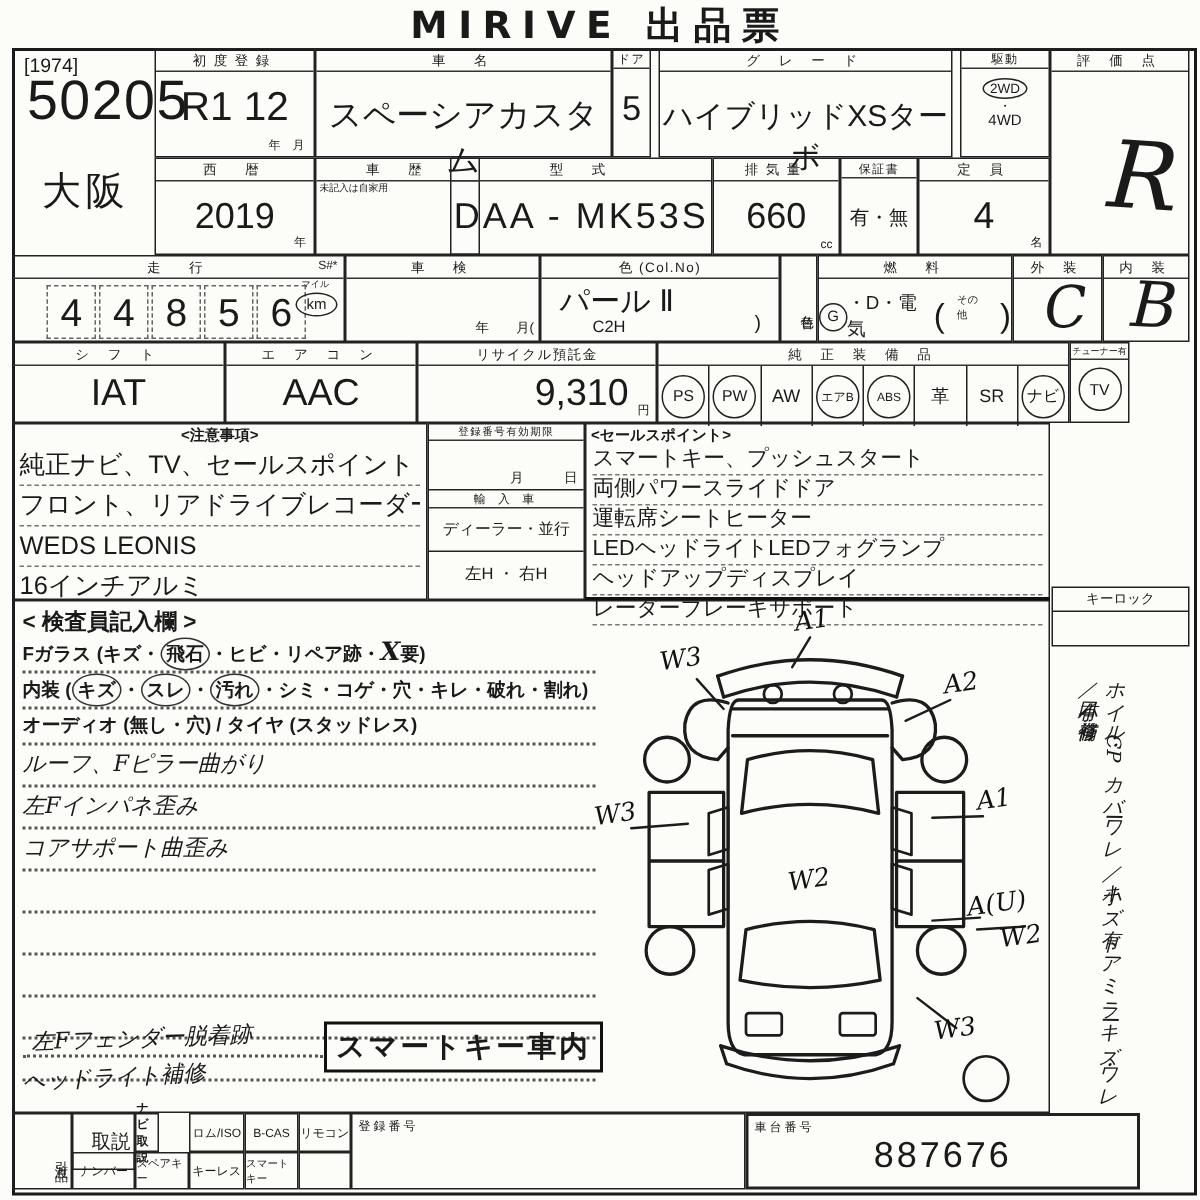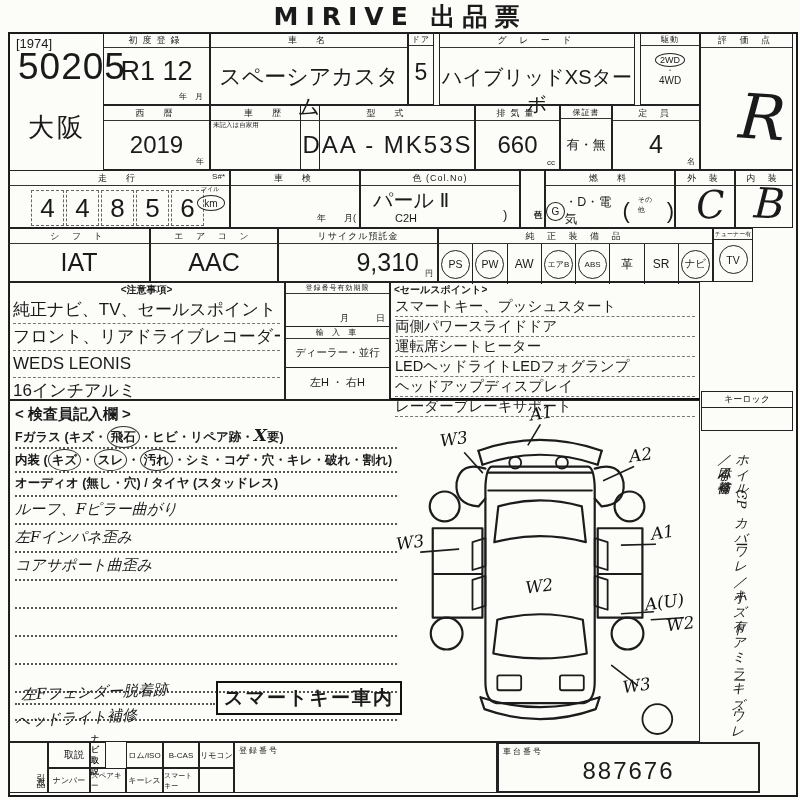--- a/index.html
+++ b/index.html
@@ -314,21 +314,21 @@
 
   <div class="cell" style="left:701px;top:391px;width:92px;height:40px;">
     <div style="font-size:9px;text-align:center;border-bottom:1.3px solid #222;padding:1px 0;">キーロック</div>
   </div>
   <div class="abs vtxt hand" style="left:712px;top:445px;height:292px;font-size:13px;line-height:1.4;transform:rotate(1deg);">
     <span>ホイル・CPカバーワレ／小キズ有</span>
     <span>ドアミラーキズ・ワレ／小口有／補修有</span>
   </div>
 
   <div class="cell vup" style="left:8px;top:742px;width:40px;height:51px;font-size:9px;text-align:center;padding-top:6px;letter-spacing:3px;">引渡品</div>
-  <div class="cell" style="left:48px;top:742px;width:42px;height:26px;font-size:10px;display:flex;align-items:center;justify-content:center;padding-left:10px;">取説</div>
+  <div class="cell" style="left:48px;top:742px;width:42px;height:38px;font-size:13px;display:flex;align-items:center;justify-content:center;padding-left:10px;">取説</div>
   <div class="cell" style="left:90px;top:742px;width:16px;height:26px;font-size:8px;display:flex;align-items:center;justify-content:center;font-weight:bold;">ナビ取説</div>
   <div class="cell" style="left:126px;top:742px;width:37px;height:26px;font-size:8px;display:flex;align-items:center;justify-content:center;">ロム/ISO</div>
   <div class="cell" style="left:163px;top:742px;width:36px;height:26px;font-size:8px;display:flex;align-items:center;justify-content:center;">B-CAS</div>
   <div class="cell" style="left:199px;top:742px;width:35px;height:26px;font-size:8px;display:flex;align-items:center;justify-content:center;">リモコン</div>
   <div class="cell" style="left:48px;top:768px;width:42px;height:25px;font-size:8px;display:flex;align-items:center;justify-content:center;">ナンバー</div>
   <div class="cell" style="left:90px;top:768px;width:36px;height:25px;font-size:7.5px;display:flex;align-items:center;justify-content:center;">スペアキー</div>
   <div class="cell" style="left:126px;top:768px;width:37px;height:25px;font-size:8px;display:flex;align-items:center;justify-content:center;">キーレス</div>
   <div class="cell" style="left:163px;top:768px;width:36px;height:25px;font-size:7px;display:flex;align-items:center;justify-content:center;">スマートキー</div>
   <div class="cell" style="left:199px;top:768px;width:35px;height:25px;"></div>
   <div class="cell" style="left:234px;top:742px;width:263px;height:51px;">

